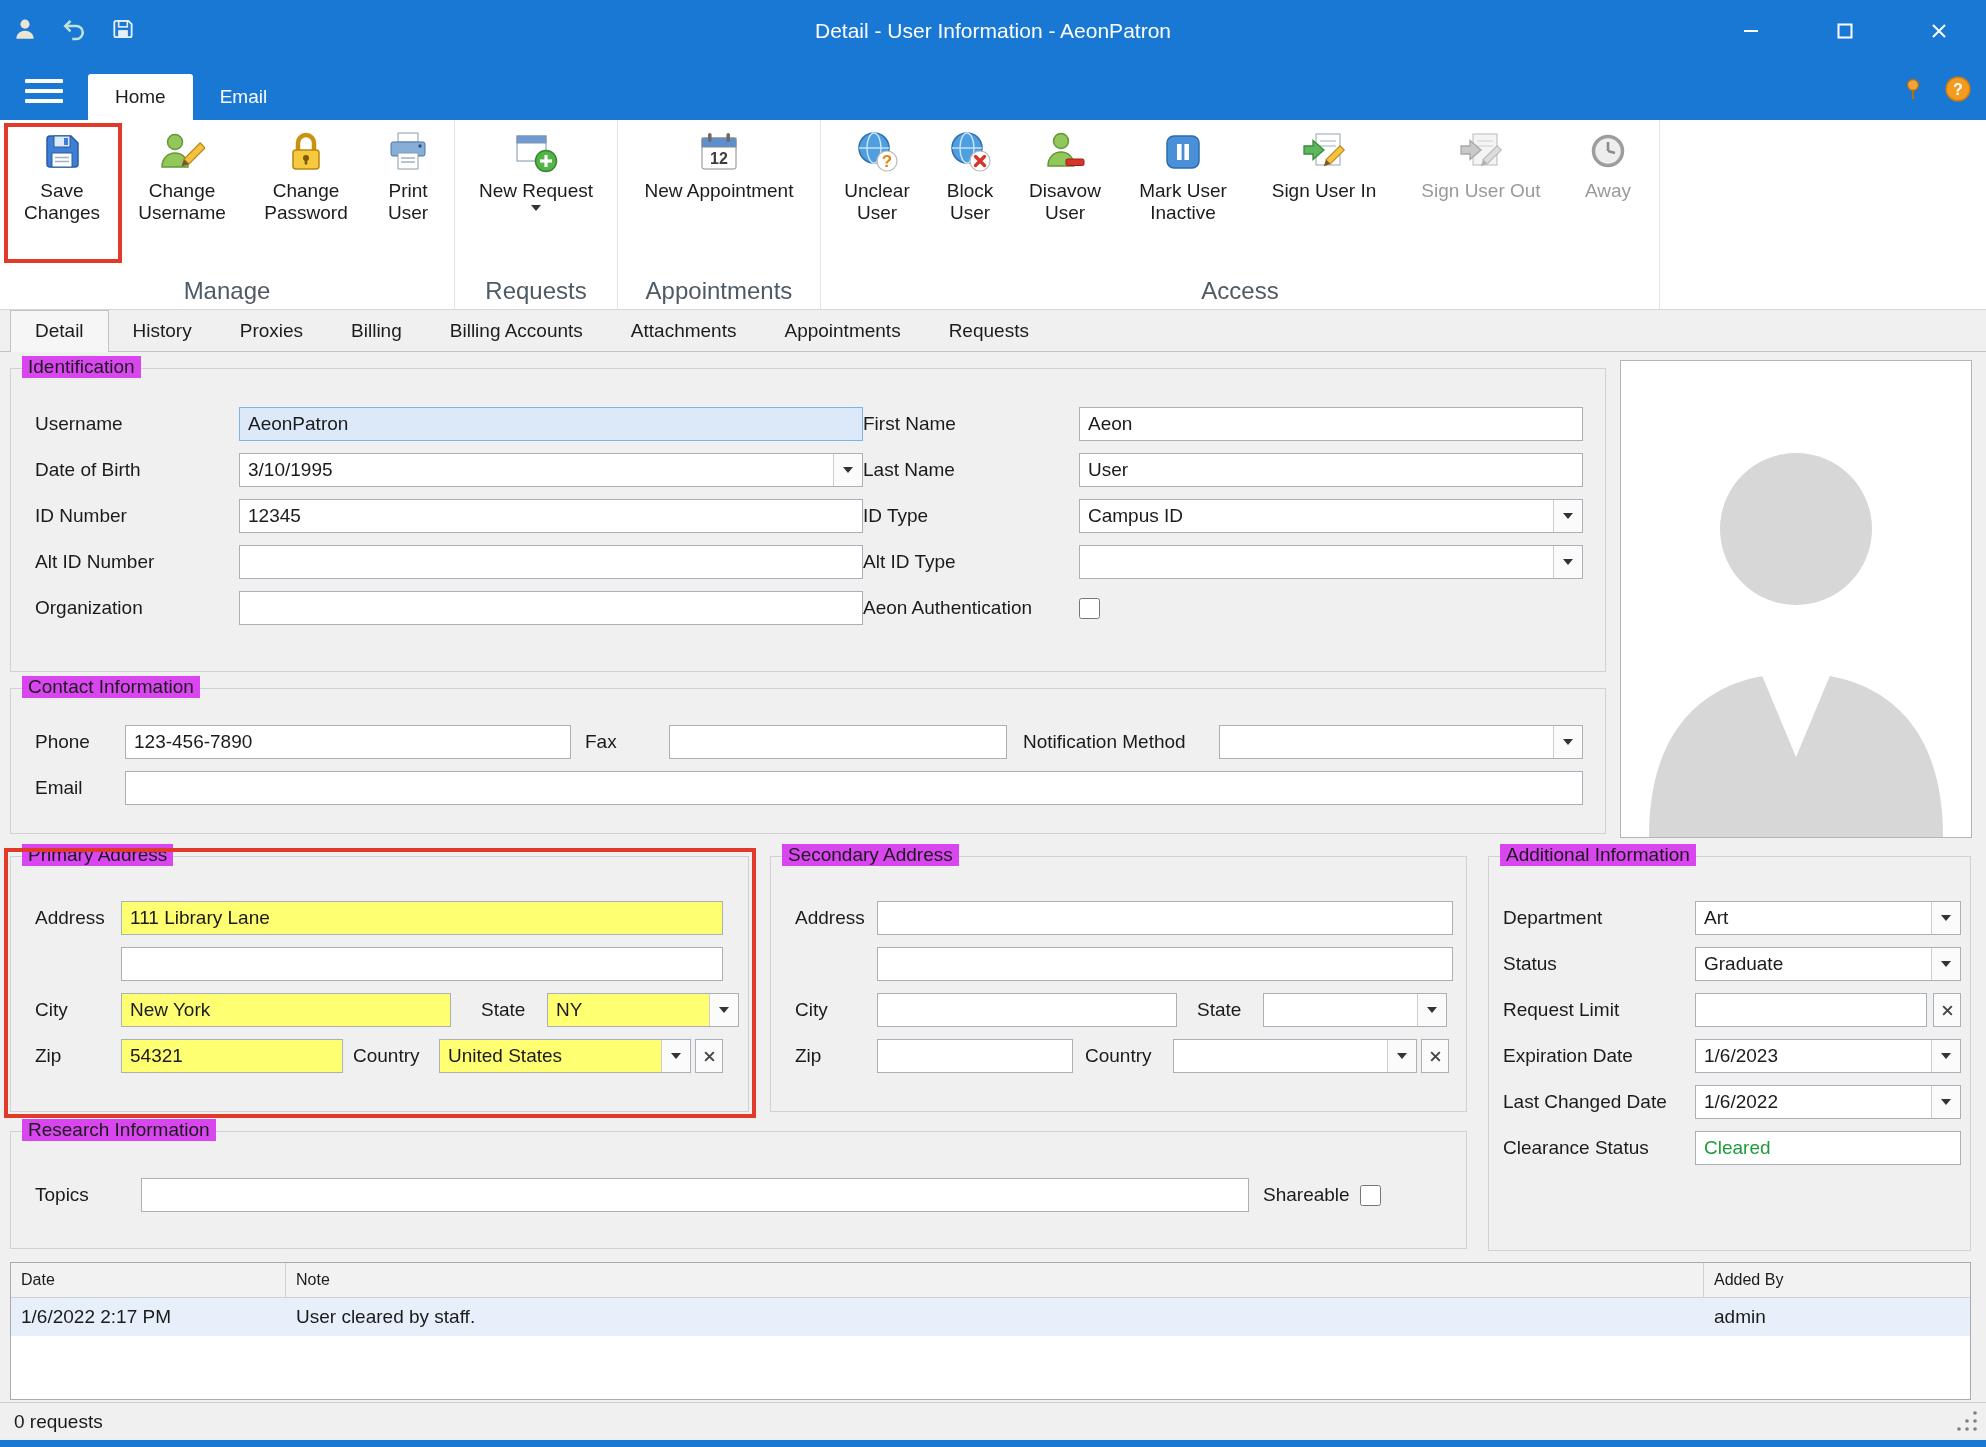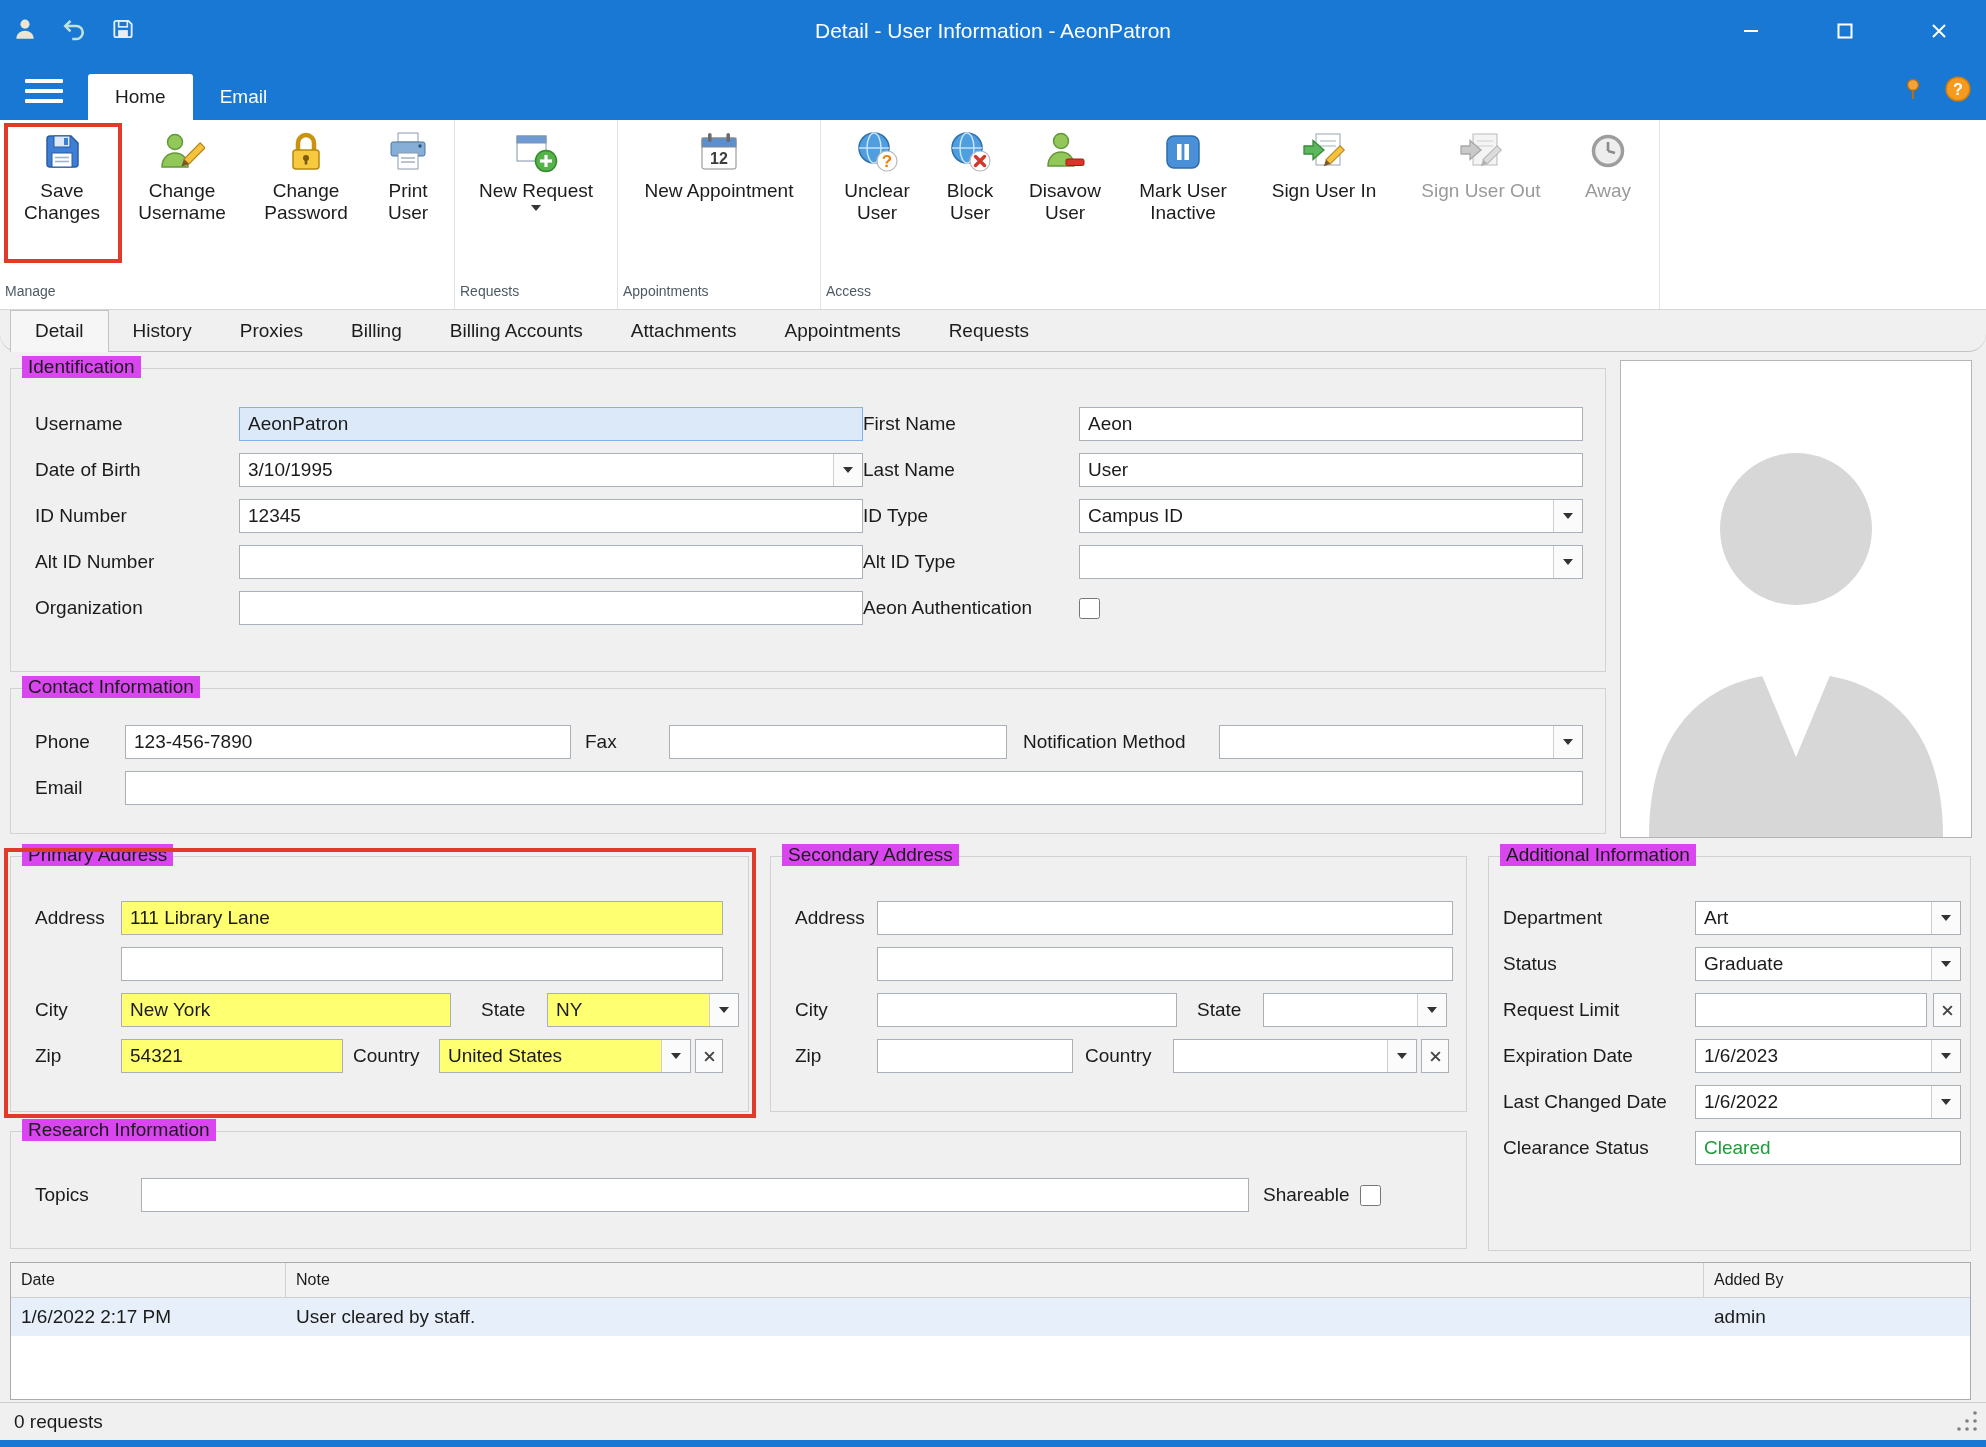--- a/index.html
+++ b/index.html
@@ -22,28 +22,28 @@
   .rt-right { position:absolute; right:14px; top:0; height:59px; display:flex; align-items:center; gap:18px; }
 
   
   .ribbonbody { position:absolute; left:0; top:120px; width:100%; height:190px; background:#fff; border-bottom:1px solid #d5d5d5; display:flex; }
   .rgroup { display:flex; flex-direction:column; border-right:1px solid #e3e3e3; padding:0 5px;gap:12px; }
   .rbuttons { flex:1; display:flex; align-items:flex-start; }
   .rbtn { display:flex; flex-direction:column; align-items:center; padding:8px 11px 0; cursor:default; }
   .ricon { height:48px; display:flex; align-items:center; justify-content:center; }
   .rlabel { margin-top:4px; font-size:19px; line-height:22px; text-align:center; color:#1c1c1c; }
   .rbtn.disabled .rlabel { color:#9a9a9a; }
-  .rcaption { height:32px; line-height:28px; font-size:14px; color:#4e5a64; }
+  .rcaption { height:32px; line-height:28px; text-align:center; font-size:24px; color:#4e5a64; }
   .nr-caret { margin-top:3px; width:0; height:0; border-left:5px solid transparent; border-right:5px solid transparent; border-top:6px solid #333; }
   .lbw92{width:92px}.lbw104{width:104px}.lbw100{width:100px}.lbw60{width:60px}
   .lbw170{width:170px}.lbw80{width:80px}.lbw62{width:62px}.lbw84{width:84px}.lbw108{width:108px}
   .lbw130{width:130px}.lbw140{width:140px}.lbw70{width:70px}
 
   
-  .tabstrip { position:absolute; left:0; top:310px; width:100%; height:42px; background:#f0f0f0; border-bottom:1px solid #c3c3c3; display:flex; align-items:flex-end; padding-left:10px;border-radius:18px; }
+  .tabstrip { position:absolute; left:0; top:310px; width:100%; height:42px; background:#f0f0f0; border-bottom:1px solid #c3c3c3; display:flex; align-items:flex-end; padding-left:10px; }
   .ptab { height:41px; line-height:41px; padding:0 24px; font-size:19px; color:#1c1c1c; }
   .ptab.active { background:#f6f6f6; border:1px solid #c3c3c3; border-bottom:none; height:42px; line-height:40px; margin-bottom:-1px; }
 
   
   .gb { position:absolute; border:1px solid #cfd1d4; }
   .gb-title { position:absolute; top:-13px; left:11px; background:#d946ef; padding:0 6px; font-size:19px; color:#1b1b1b; white-space:nowrap; }
   .gb-ident { left:10px; top:368px; width:1596px; height:304px; }
   .gb-contact { left:10px; top:688px; width:1596px; height:146px; }
   .gb-primary { left:10px; top:856px; width:739px; height:256px; }
   .gb-secondary { left:770px; top:856px; width:697px; height:256px; }

